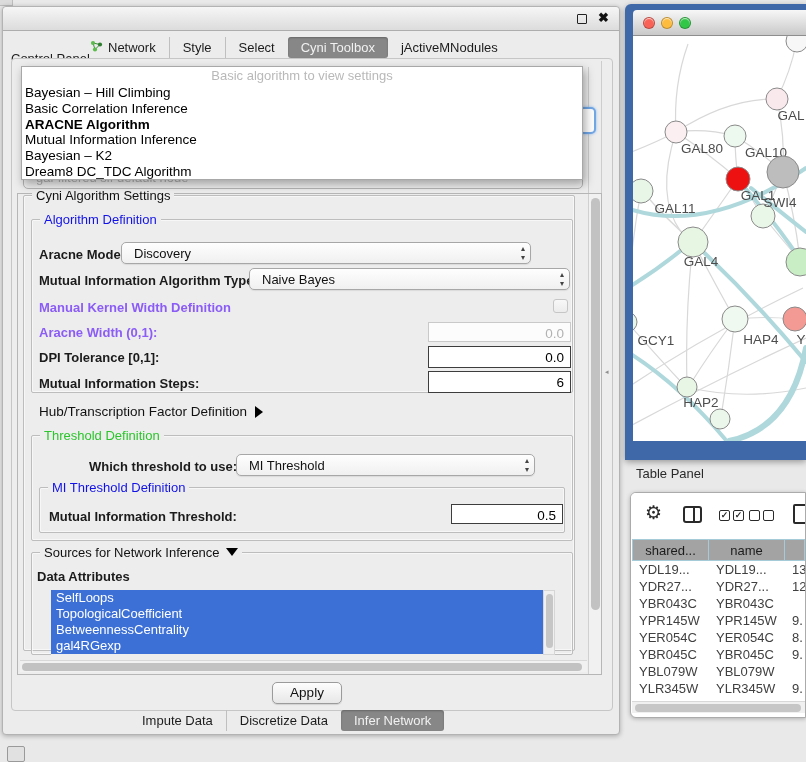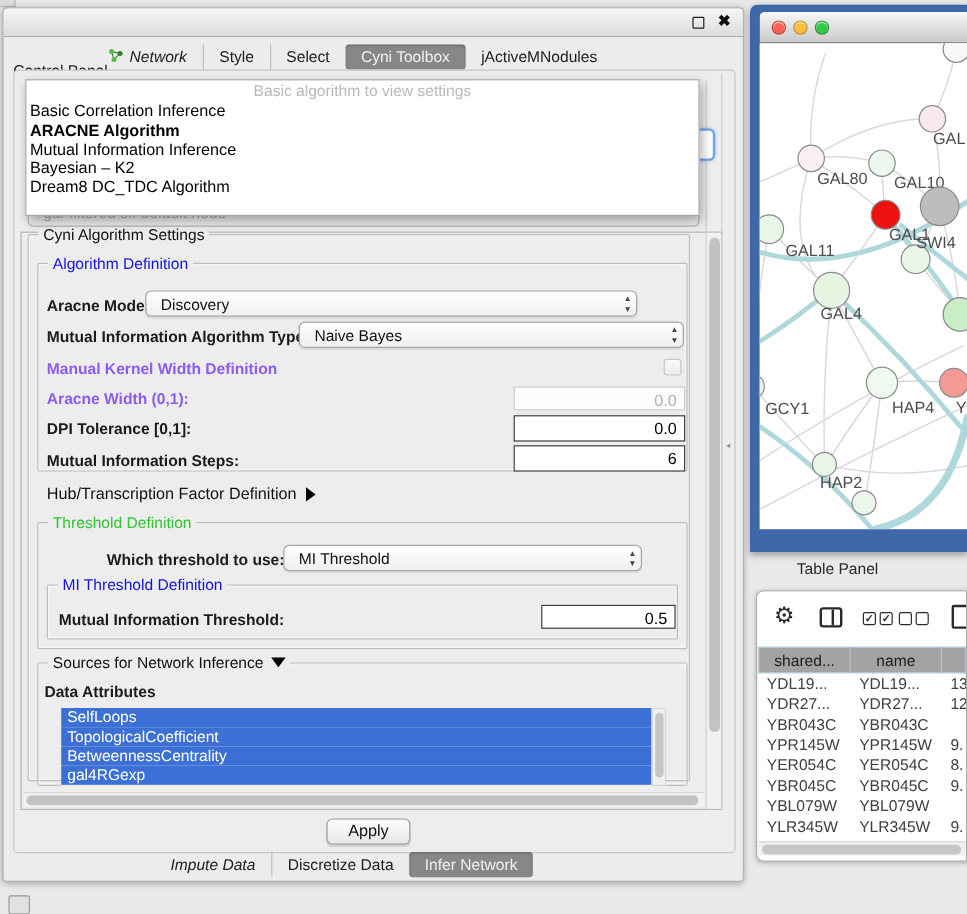--- a/index.html
+++ b/index.html
@@ -18,21 +18,21 @@
   #cp-float { position:absolute; right:32px; top:7px; width:10px; height:10px;
     border:1.6px solid #222; border-radius:1px; background:transparent; }
   #cp-close { position:absolute; right:10px; top:3px; font-size:13px; font-weight:bold; color:#111; }
 
   
   .seg-row { position:absolute; display:flex; height:21px; align-items:stretch; }
   #top-tabs { left:74px; top:30px; }
   #bottom-tabs { left:126px; top:703px; }
   .seg { display:flex; align-items:center; gap:5px; padding:0 13px; font-size:13px; color:#1c1c1c;
     border-left:1px solid #bfbfbf; background:transparent; white-space:nowrap; }
-  .seg:first-child { border-left:none;font-style:italic; }
+  .seg:first-child { border-left:none; }
   .seg.selected { background:#878787; color:#f1f1f1; border-radius:3px; border-left:none;
     box-shadow:inset 0 1px 2px rgba(0,0,0,.25); }
   .seg.selected + .seg { border-left:none; }
 
   
   #cp-content { position:absolute; left:8px; top:51px; width:602px; height:653px;
     border:1px solid #c6c6c6; border-radius:4px; background:#ededed; }
   .inner-vline { position:absolute; width:1px; background:#cdcdcd; }
 
   
@@ -106,21 +106,21 @@
 
   #net-frame { position:absolute; left:625px; top:4px; width:181px; height:456px;
     background:#3f68a8; border-radius:6px 0 0 0; box-shadow:0 2px 6px rgba(0,0,0,.35); }
   #net-titlebar { position:absolute; left:8px; top:6px; width:173px; height:26px;
     background:linear-gradient(#f7f7f7,#c9c9c9); border-bottom:1px solid #8e8e8e; border-radius:4px 0 0 0; }
   .light { position:absolute; top:7px; width:12px; height:12px; border-radius:50%;
     border:1px solid rgba(0,0,0,.25); box-shadow:inset 0 1px 1px rgba(255,255,255,.7); }
   #net-canvas { position:absolute; left:8px; top:32px; width:173px; height:405px; background:#fff; overflow:hidden; }
 
   
-  #table-panel-label { position:absolute; left:636px; top:466px; font-size:13px; color:#2a2a2a;margin-left:28px; }
+  #table-panel-label { position:absolute; left:636px; top:466px; font-size:13px; color:#2a2a2a; }
   #table-window { position:absolute; left:630px; top:492px; width:176px; height:226px;
     background:#fff; border:1px solid #ababab; border-radius:6px 0 0 6px;
     box-shadow:0 1px 4px rgba(0,0,0,.25); overflow:hidden; }
   #table-toolbar { position:absolute; left:0; top:0; right:0; height:44px; background:#fff; }
   #gear-icon { position:absolute; left:14px; top:8px; font-size:19px; color:#2a2a2a; }
   #col-icon { position:absolute; left:52px; top:13px; width:19px; height:17px; border:2px solid #2a2a2a; border-radius:3px; }
   #col-icon div { position:absolute; left:50%; top:0; bottom:0; width:2px; background:#2a2a2a; }
   .cb-icon { position:absolute; top:17px; width:11px; height:11px; border:1.6px solid #2a2a2a; border-radius:2px;
     font-size:9px; line-height:9px; text-align:center; color:#2a2a2a; font-weight:bold; }
   #doc-icon { position:absolute; left:162px; top:11px; width:18px; height:20px; border:2px solid #2a2a2a; border-radius:2px; }
@@ -182,20 +182,21 @@
       <div class="inner-vline" style="left:589px; top:2px; height:134px;"></div>
     </div>
 
     <div id="bg-combo">
       <span>gal-filtered sif default node</span>
     </div>
     <div id="focus-stepper"></div>
 
     <div id="algo-popup">
       <div id="popup-prompt">Basic algorithm to view settings</div>
+    <div class="popup-item">Bayesian – Hill Climbing</div>
         <div class="popup-item">Basic Correlation Inference</div>
         <div class="popup-item bold">ARACNE Algorithm</div>
         <div class="popup-item">Mutual Information Inference</div>
         <div class="popup-item">Bayesian – K2</div>
         <div class="popup-item">Dream8 DC_TDC Algorithm</div>
       </div>
 
     <div id="settings-scroll">
       <div id="v-scrollbar">
           <div id="v-thumb"></div>

